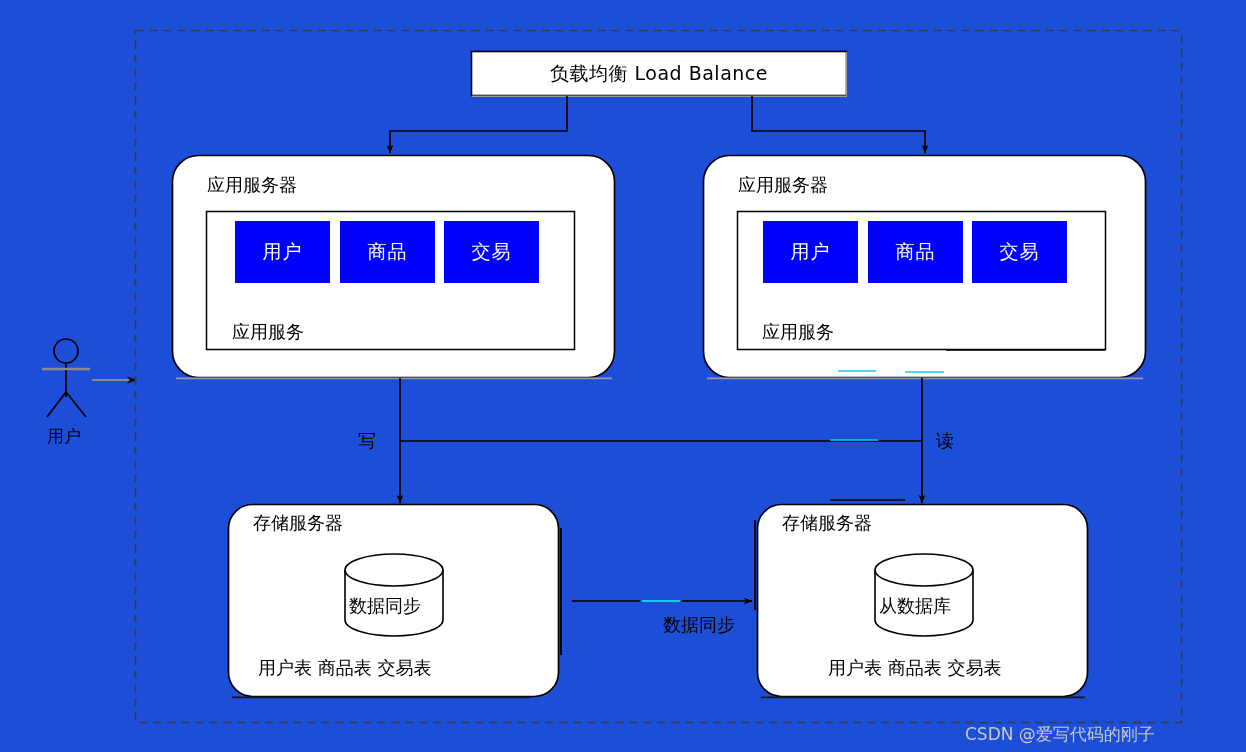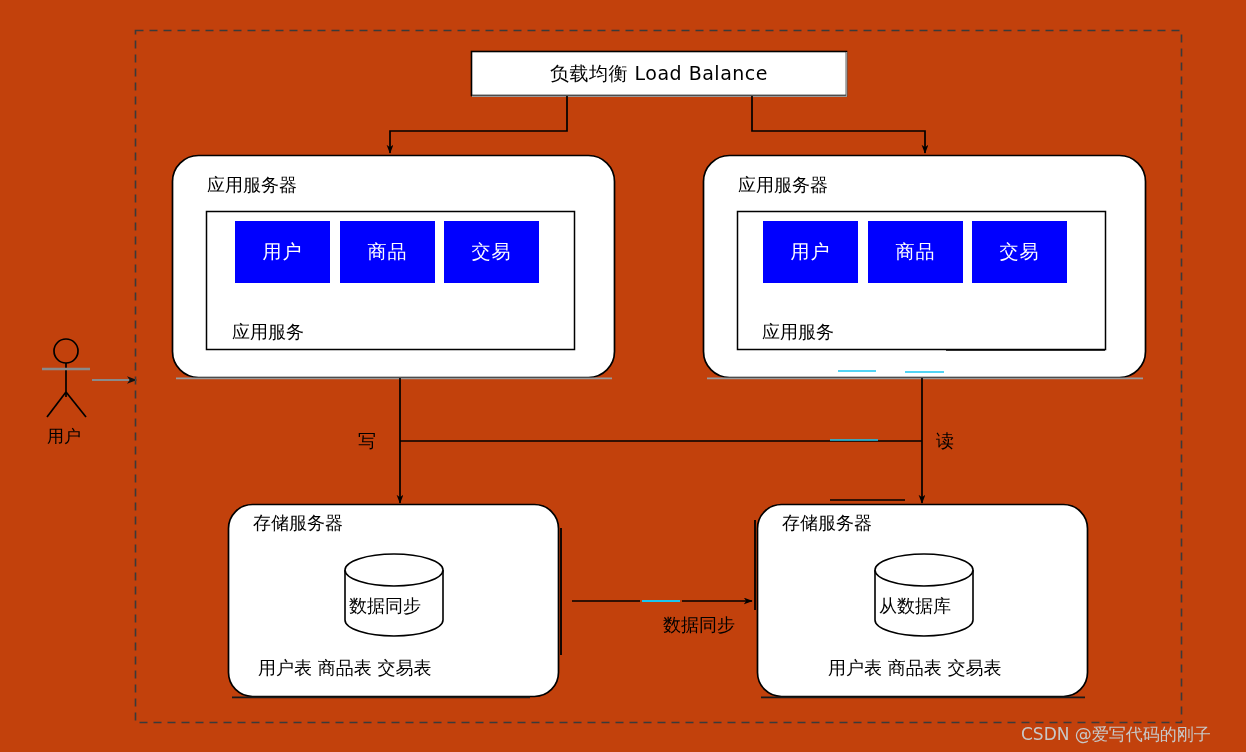--- a/index.html
+++ b/index.html
@@ -7,21 +7,21 @@
     padding: 0;
     background: #ffffff;
   }
   body {
     font-family: "DejaVu Sans", "Liberation Sans", sans-serif;
   }
   #canvas {
     position: relative;
     width: 1246px;
     height: 752px;
-    background: #c2410c;
+    background: #1d4ed8;
     overflow: hidden;
   }
   svg.layer {
     position: absolute;
     left: 0;
     top: 0;
     width: 1246px;
     height: 752px;
   }
   .lbl {
@@ -165,15 +165,15 @@
   <div class="lbl" style="left:615px; top:613px; font-size:18px;margin-left:48px;">数据同步</div>
 
   <div class="lbl" style="left:253px; top:511px; font-size:18px;">存储服务器</div>
   <div class="lbl" style="left:349px; top:594px; font-size:18px;">数据同步</div>
   <div class="lbl" style="left:258px; top:656px; font-size:18px;">用户表 商品表 交易表</div>
 
   <div class="lbl" style="left:782px; top:511px; font-size:18px;">存储服务器</div>
   <div class="lbl" style="left:879px; top:594px; font-size:18px;">从数据库</div>
   <div class="lbl" style="left:828px; top:656px; font-size:18px;">用户表 商品表 交易表</div>
 
-  <div class="watermark" style="left:1021px; top:723px;text-align:right;">CSDN @爱写代码的刚子</div>
+  <div class="watermark" style="left:965px; top:723px;text-align:right;">CSDN @爱写代码的刚子</div>
 
 </div>
 
 </body></html>

